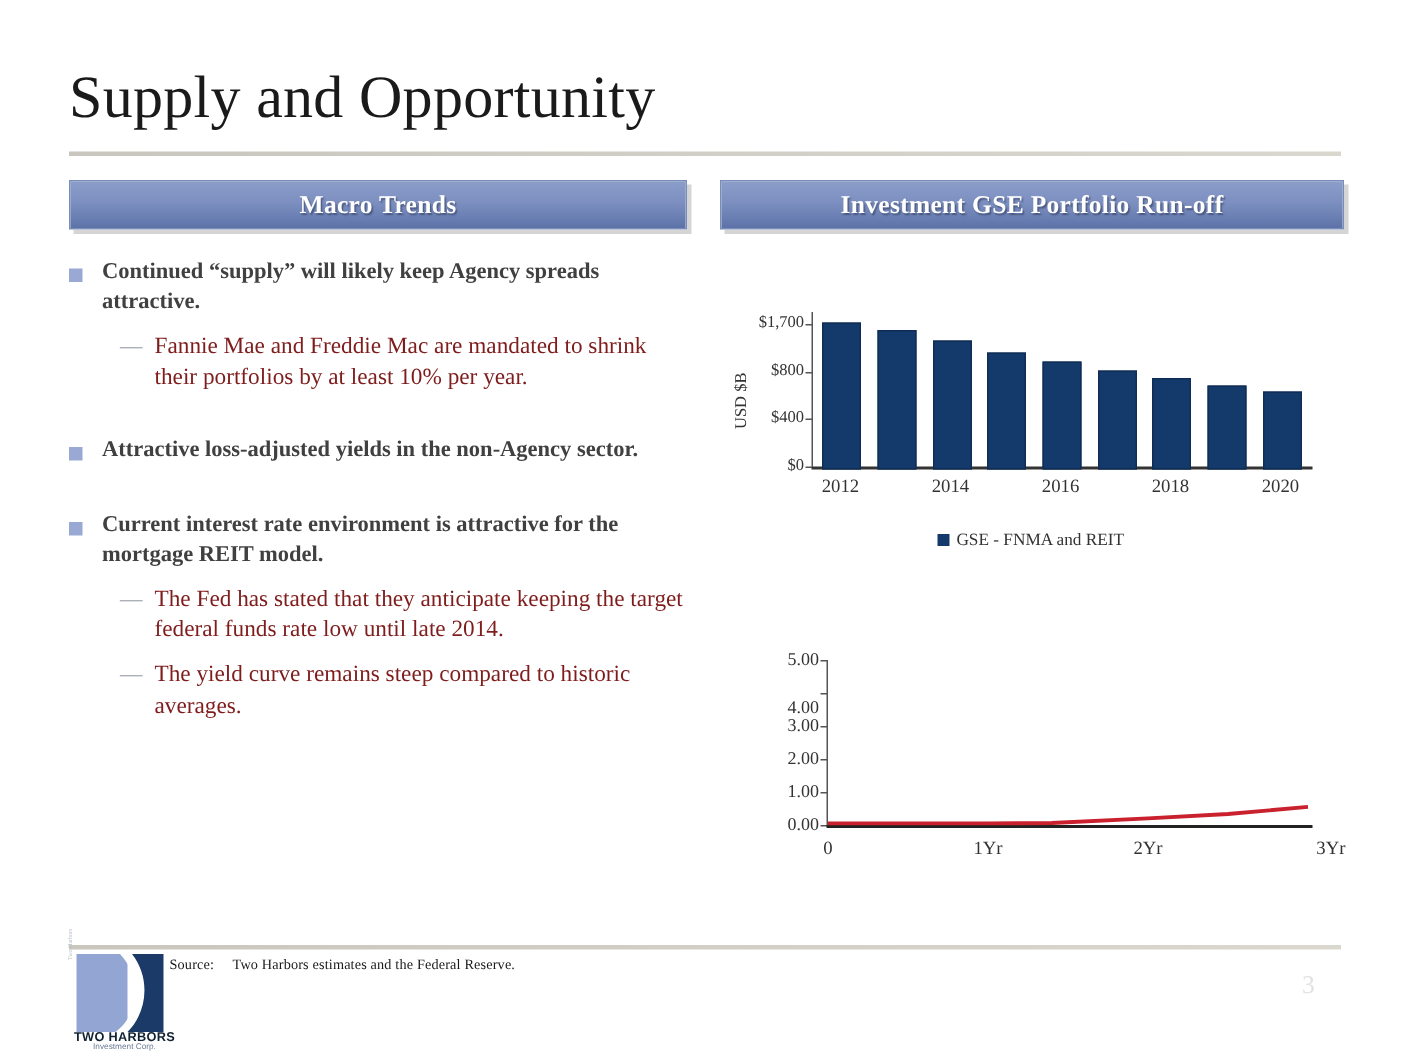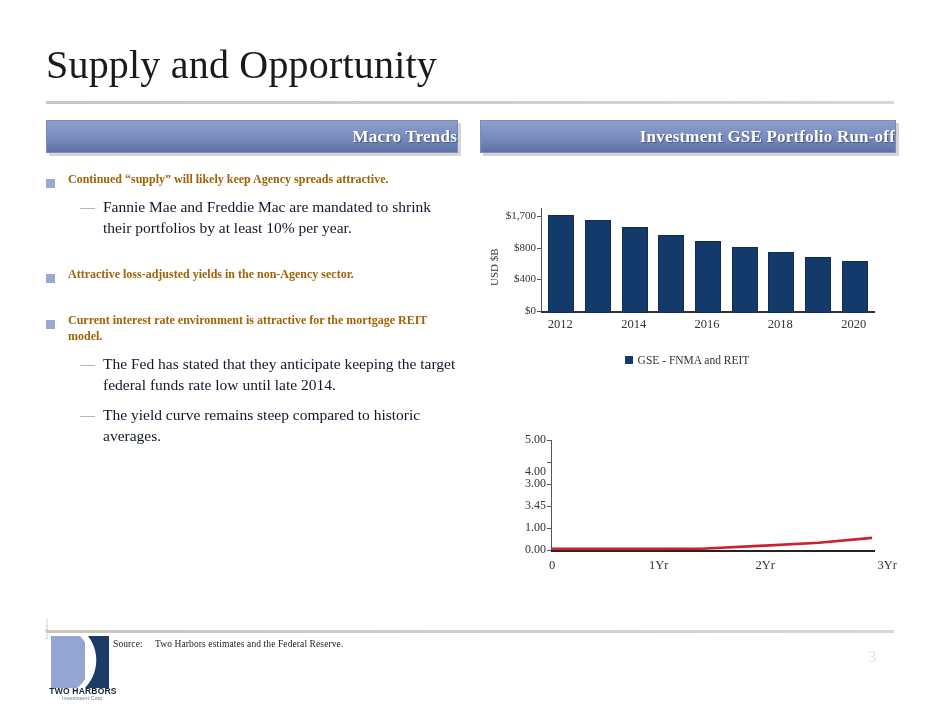--- a/index.html
+++ b/index.html
@@ -20,48 +20,48 @@
     position:absolute;left:46px;top:101px;width:848px;height:3px;
     background:linear-gradient(to right,#c8c6bd,#d9d7ce);
   }
 
   
   .banner{
     position:absolute;height:31px;
     background:linear-gradient(to bottom,#8b9dc9 0%,#7c8fc0 45%,#5d73a8 100%);
     border:1px solid #7a8cb8;
     box-shadow:3px 3px 0 rgba(190,190,190,.65);
-    display:flex;align-items:center;justify-content:flex-end;
+    display:flex;align-items:center;justify-content:center;
   }
   .banner span{
     color:#ffffff;font-size:17px;font-weight:700;
     text-shadow:1px 1px 1px rgba(40,50,80,.55);
     letter-spacing:.2px;
   }
   #banner-macro{left:46px;top:120px;width:410px;}
   #banner-gse{left:480px;top:120px;width:414px;}
   #banner-fed{left:480px;top:390px;width:414px;}
 
   
   .bullets{position:absolute;left:46px;top:172px;width:420px;}
   .b1{display:flex;margin-bottom:4px;}
   .b1 .mark{
     width:9px;height:9px;background:#9aa9d4;flex:0 0 9px;
     margin:7px 13px 0 0;
   }
   .b1 .txt{
-    font-size:12px;font-weight:700;color:#a16207;line-height:1.33;
+    font-size:15px;font-weight:700;color:#404040;line-height:1.33;
     max-width:385px;
   }
   .b2{display:flex;margin:9px 0 0 34px;}
   .b2 .dash{
     flex:0 0 14px;color:#9aa0a8;font-size:15px;line-height:1.35;
     margin-right:8px;
   }
-  .b2 .txt{font-size:15.5px;color:#0f172a;line-height:1.35;max-width:360px;}
+  .b2 .txt{font-size:15.5px;color:#7f1d1d;line-height:1.35;max-width:360px;}
   .grp{margin-bottom:20px;}
 
   
   .chart{position:absolute;}
   #bar-chart{left:480px;top:196px;width:414px;height:170px;}
   #line-chart{left:480px;top:432px;width:414px;height:160px;}
 
   .axis-title{
     position:absolute;font-size:11px;color:#333;
     transform:rotate(-90deg);transform-origin:left top;white-space:nowrap;
@@ -194,21 +194,21 @@
       <span>GSE - FNMA and REIT</span>
     </div>
   </div>
 
   <div class="chart" id="line-chart">
     <div id="line-yticks">
         <div class="ytick" style="left: 24px; top: 110px; width: 42px; font-size: 12px;">0.00</div>
         <div style="position: absolute; left: 67px; top: 118px; width: 5px; height: 1px; background: rgb(85, 85, 85);"></div>
         <div class="ytick" style="left: 24px; top: 88px; width: 42px; font-size: 12px;">1.00</div>
         <div style="position: absolute; left: 67px; top: 96px; width: 5px; height: 1px; background: rgb(85, 85, 85);"></div>
-        <div class="ytick" style="left: 24px; top: 66px; width: 42px; font-size: 12px;">3.45</div>
+        <div class="ytick" style="left: 24px; top: 66px; width: 42px; font-size: 12px;">2.00</div>
         <div style="position: absolute; left: 67px; top: 74px; width: 5px; height: 1px; background: rgb(85, 85, 85);"></div>
         <div class="ytick" style="left: 24px; top: 44px; width: 42px; font-size: 12px;">3.00</div>
         <div style="position: absolute; left: 67px; top: 52px; width: 5px; height: 1px; background: rgb(85, 85, 85);"></div>
         <div class="ytick" style="left: 24px; top: 32px; width: 42px; font-size: 12px;">4.00</div>
         <div style="position: absolute; left: 67px; top: 30px; width: 5px; height: 1px; background: rgb(85, 85, 85);"></div>
         <div class="ytick" style="left: 24px; top: 0px; width: 42px; font-size: 12px;">5.00</div>
         <div style="position: absolute; left: 67px; top: 8px; width: 5px; height: 1px; background: rgb(85, 85, 85);"></div>
       </div>
     <div id="line-plot" style="position: absolute; left: 72px; top: 8px; width: 320px; height: 110px;">
         <div style="position: absolute; left: -1px; top: 0px; width: 1px; height: 110px; background: rgb(85, 85, 85);"></div>

